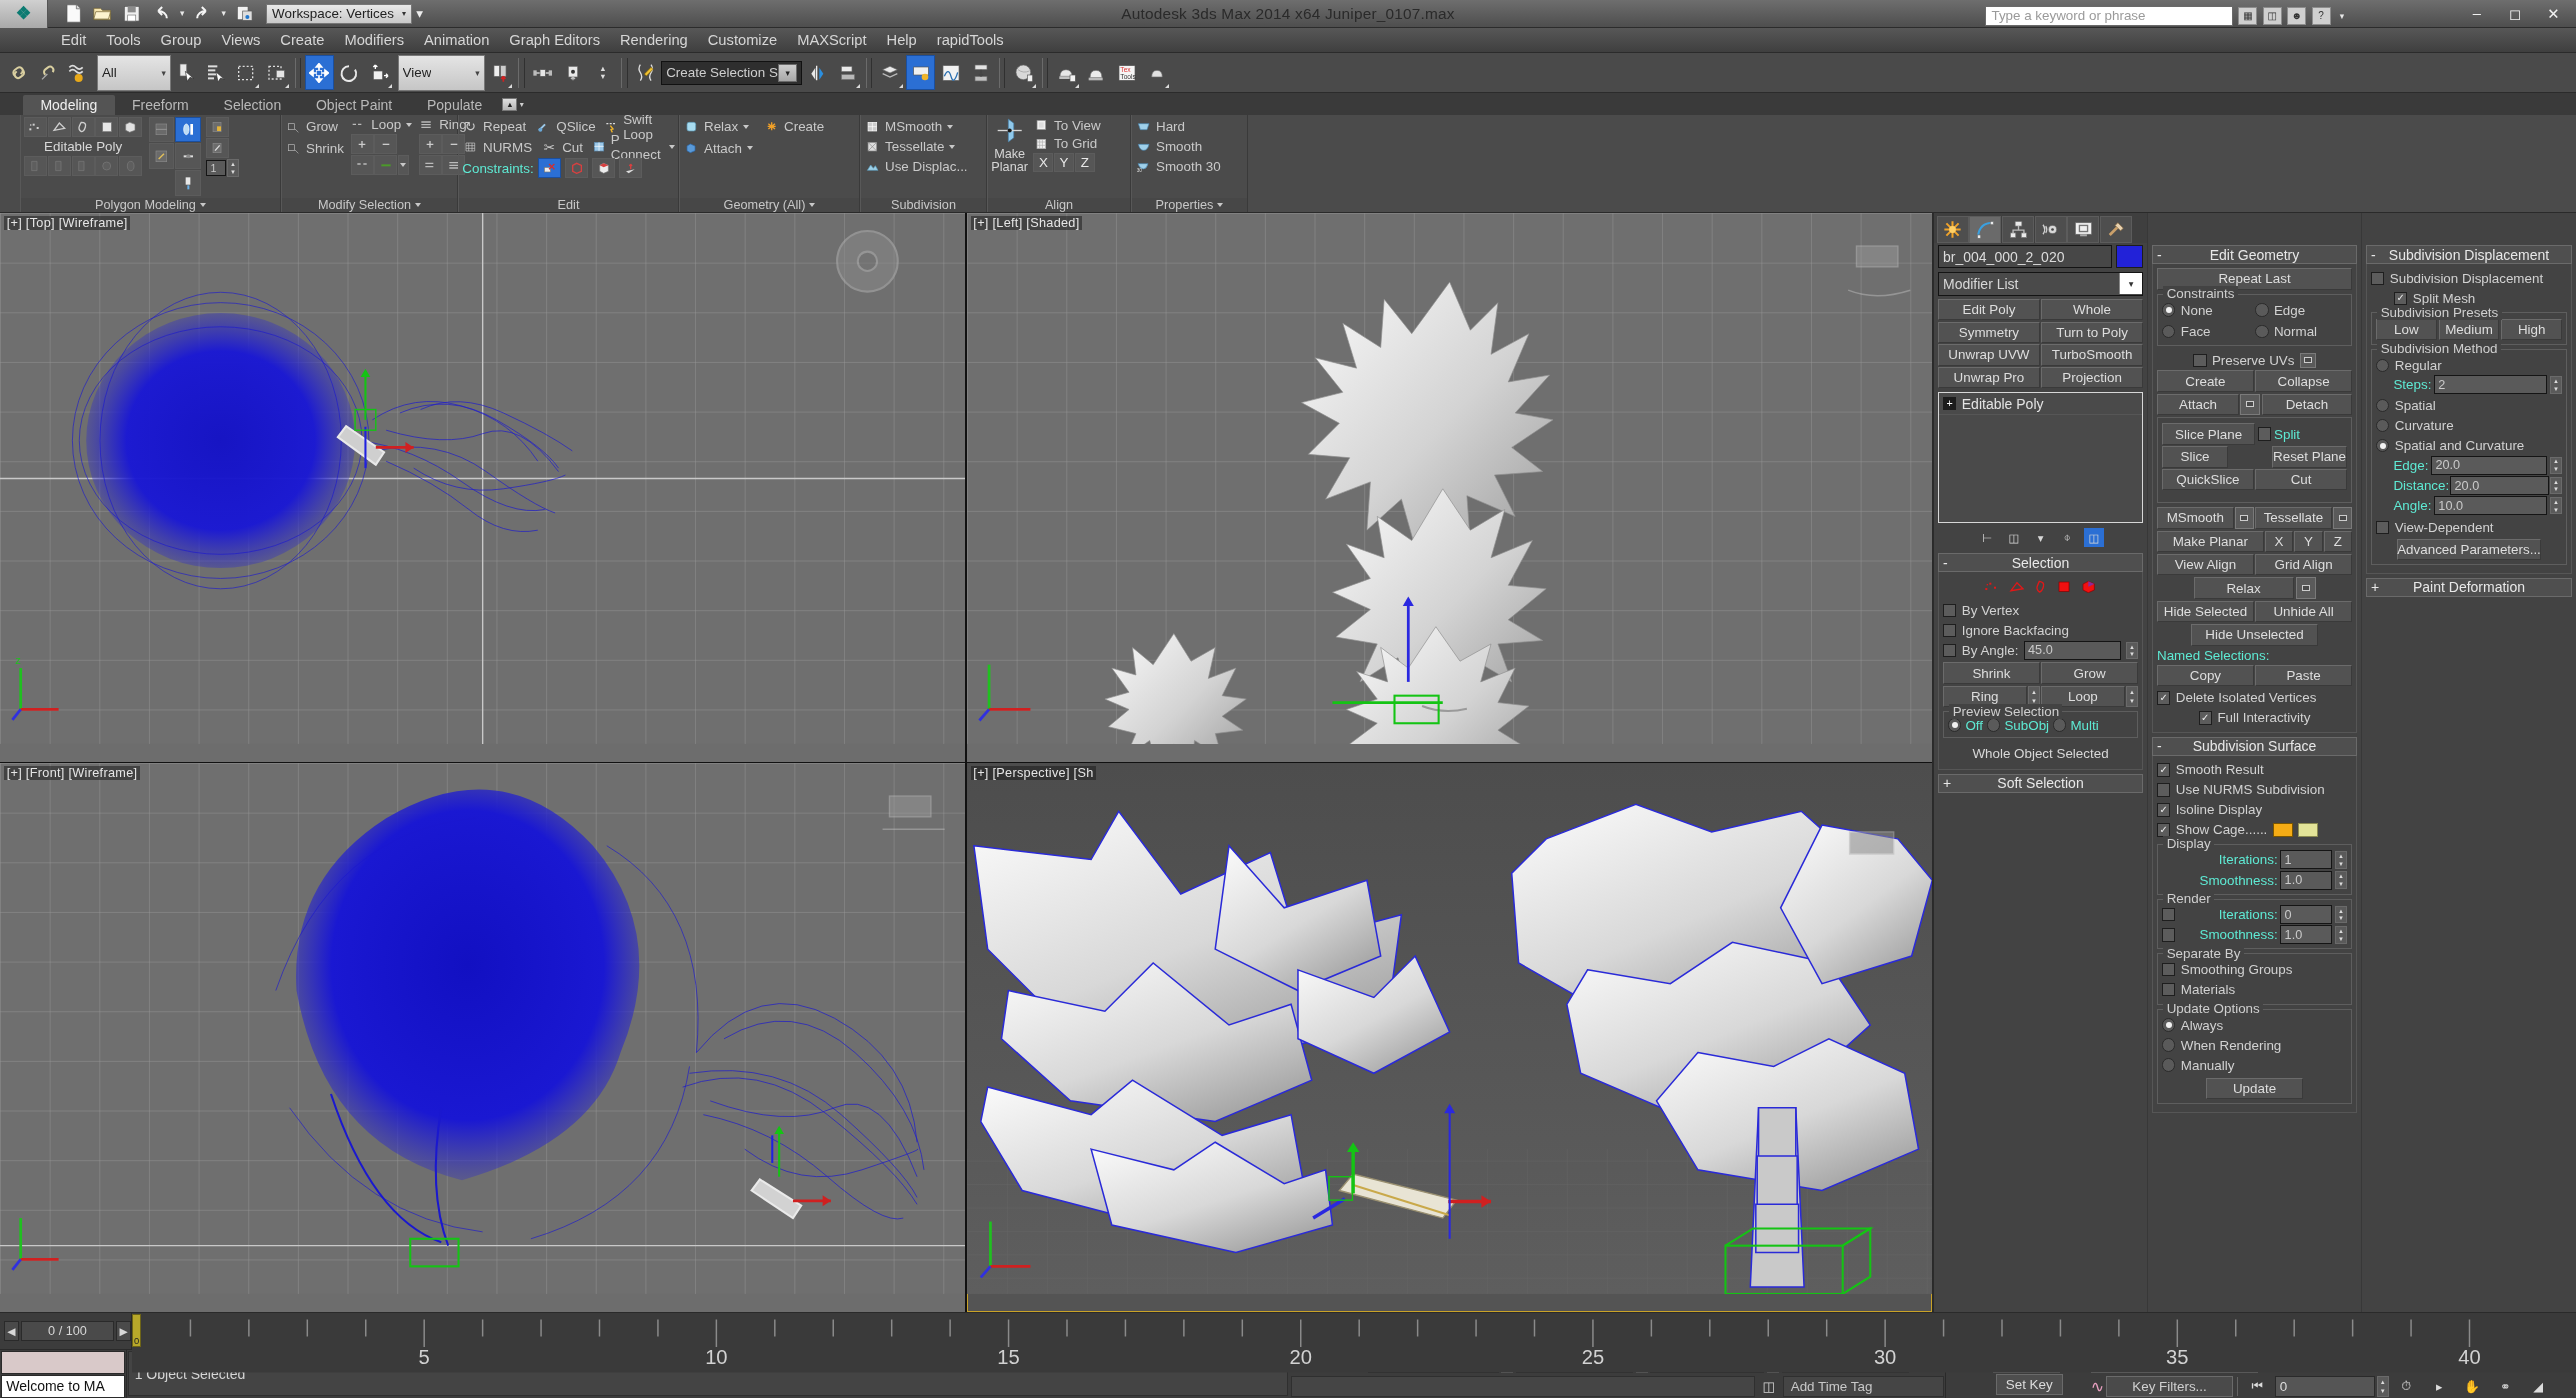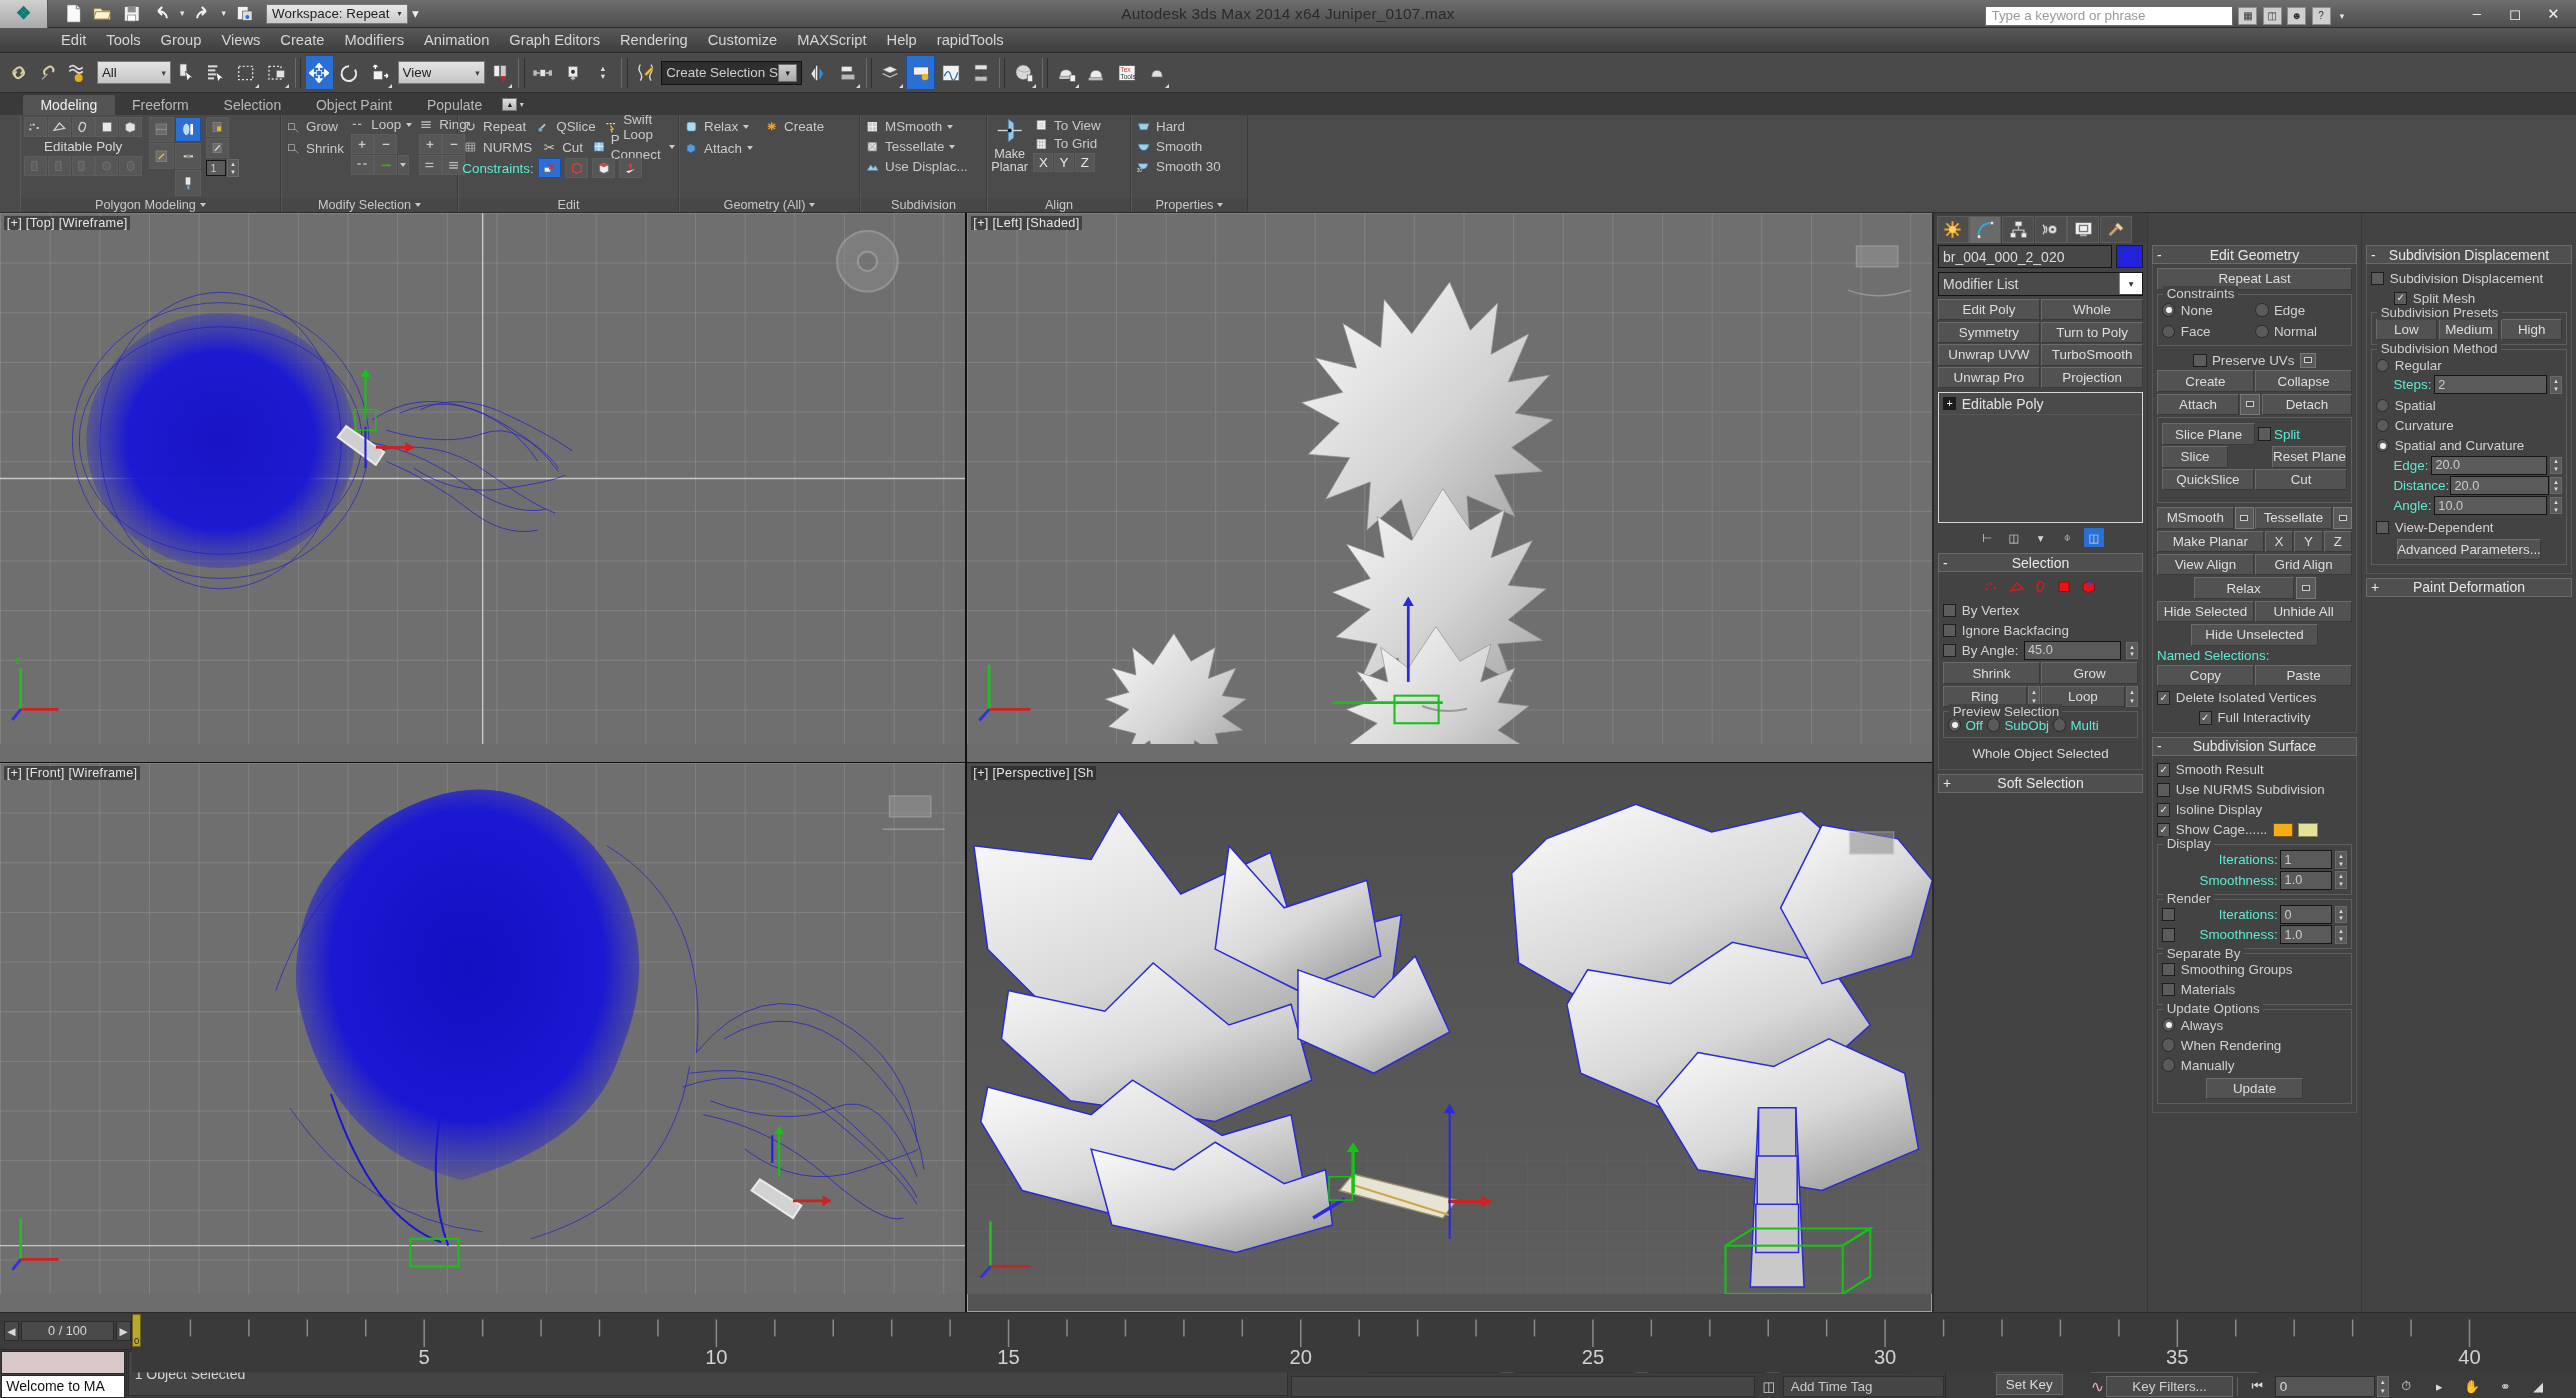--- a/index.html
+++ b/index.html
@@ -84,21 +84,21 @@
     border:0.7px solid transparent;position:relative;
   }
   .tool.on{ background:#2b6fd4; border:0.7px solid #1b4f9e; }
   .tool.flyout::after{
     content:""; position:absolute;right:1.3px;bottom:1.3px;
     border-left:4.7px solid transparent;border-bottom:4.7px solid #dcdcdc;
   }
   .tool svg{ display:block; }
   .tsep{ width:6.7px;height:29.4px;border-left:0.7px solid #6b6b6b;border-right:0.7px solid #303030;margin:0 2.7px;}
   .combo{
-    height:23px;background:linear-gradient(#e4e4e4,#c6c6c6);border:0.7px solid #787878;
+    height:36px;background:linear-gradient(#e4e4e4,#c6c6c6);border:0.7px solid #787878;
     color:#222;font-size:13.4px;display:flex;align-items:center;justify-content:space-between;
     padding:0 4px;
   }
   .combo .cv{ overflow:hidden;white-space:nowrap; }
   .combo .cc{ font-size:8.7px;color:#444; }
   .combo.dark{
     background:#2e2e2e;border:1.3px solid #111;color:#cfcfcf;
   }
   .combo.dark .cbox{ background:linear-gradient(#cdcdcd,#a8a8a8);border:0.7px solid #6a6a6a;
      height:17.4px;width:20px;display:flex;align-items:center;justify-content:center;color:#222;font-size:8.7px;}
@@ -294,21 +294,21 @@
     </div>
     <div class="tb-drop">▾</div>
     <div class="tbtn">
       <svg width="17.4" height="17.4" viewBox="0 0 26 26">
           <rect x="2" y="2" width="16" height="20" fill="#f2f2f2" stroke="#555"></rect>
           <rect x="10" y="9" width="14" height="14" fill="#dedede" stroke="#555"></rect>
           <circle cx="17" cy="18" r="3" fill="#2277cc"></circle>
         </svg>
     </div>
     <div class="workspace">
-      <span>Workspace: Repeat</span>
+      <span>Workspace: Vertices</span>
       <span class="ws-caret">▾</span>
     </div>
     <div class="tb-expand">▾</div>
 
     <div class="title-text">Autodesk 3ds Max  2014 x64     Juniper_0107.max</div>
 
     <div class="search-wrap">
       <div class="search-box">Type a keyword or phrase</div>
       <div class="sq-ico">▦</div>
       <div class="sq-ico">◫</div>

